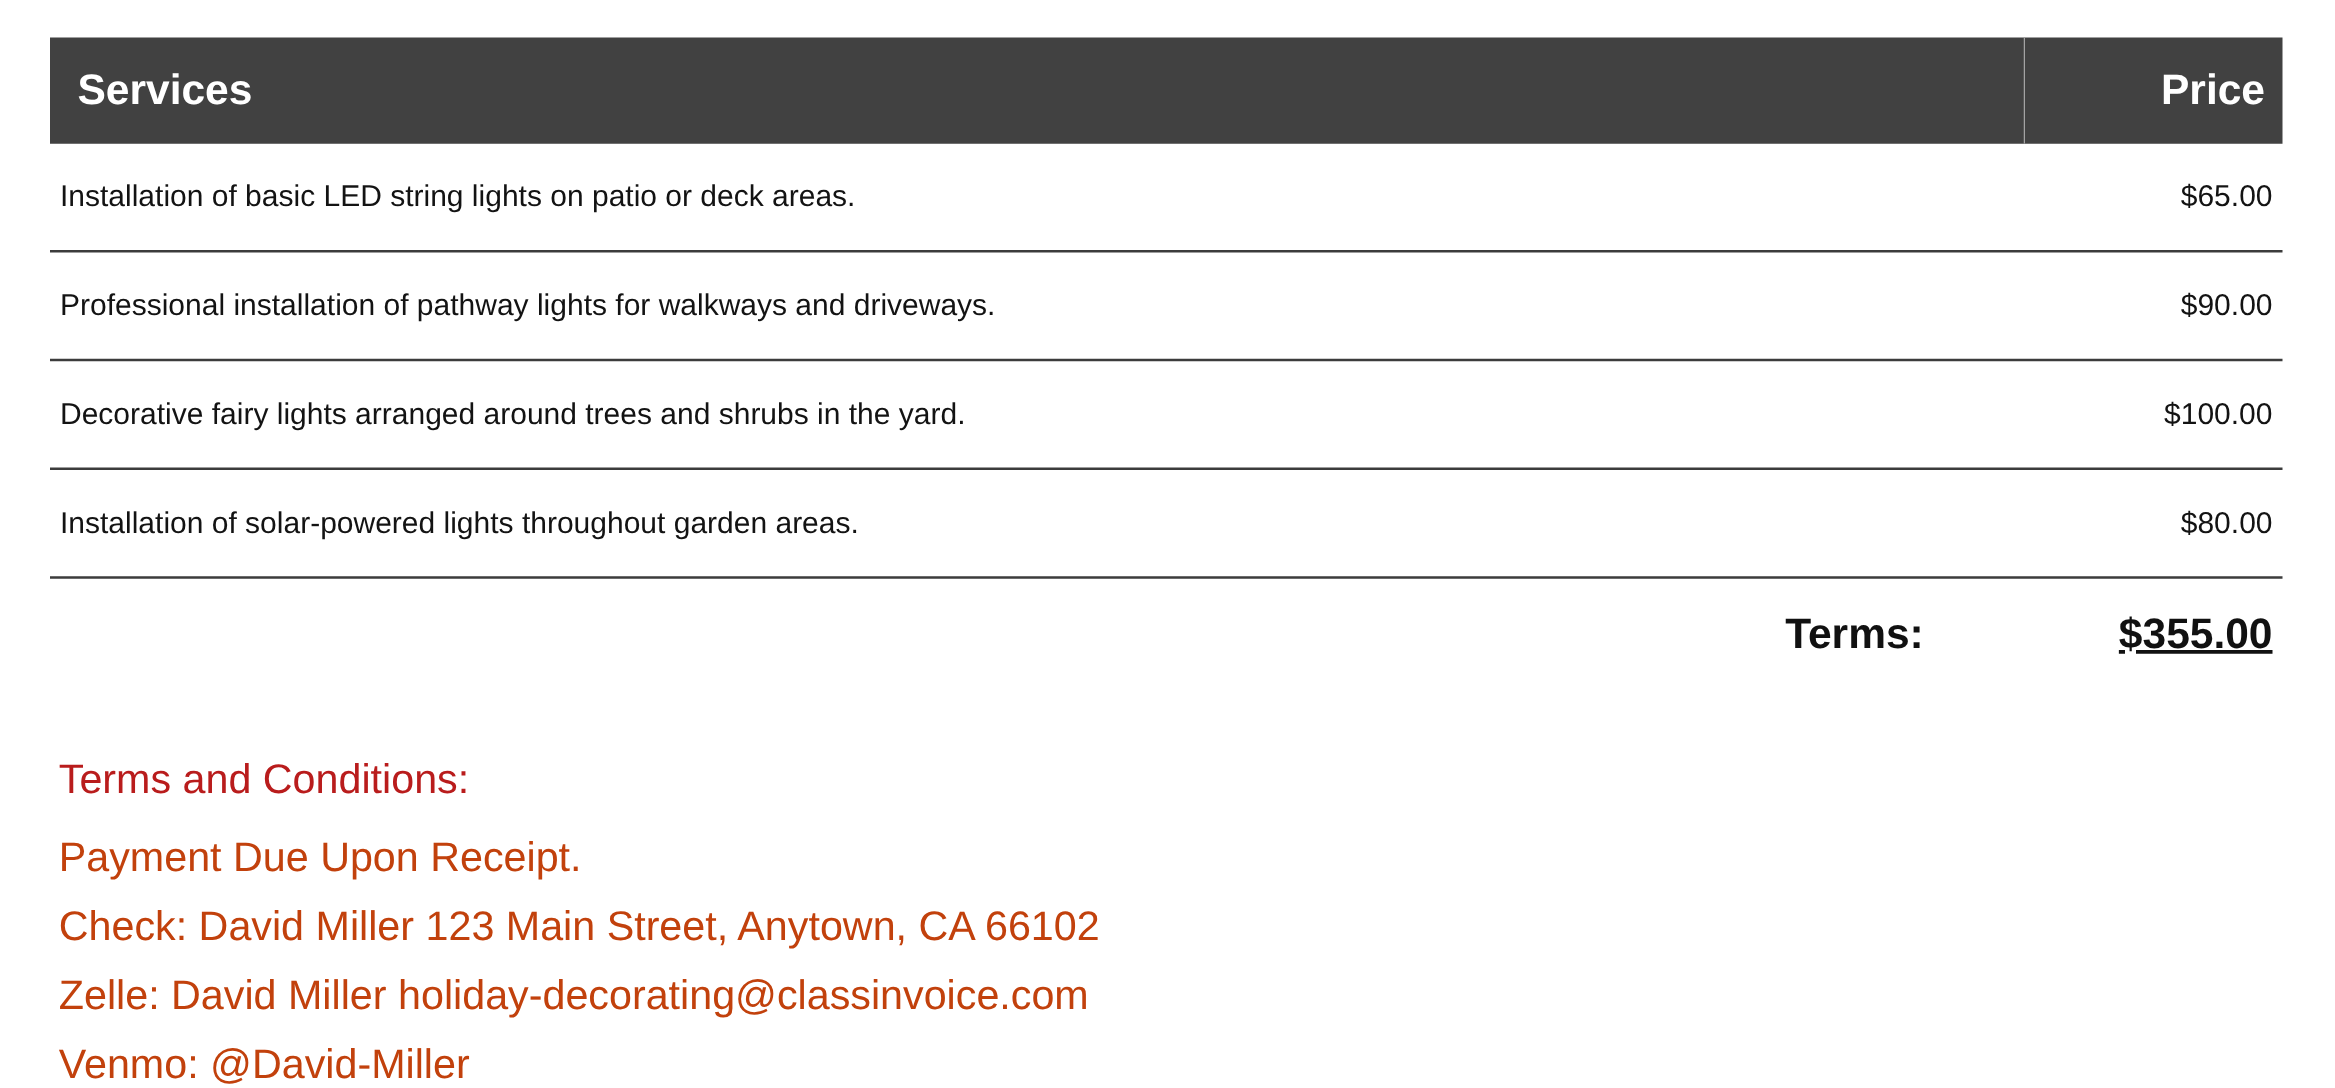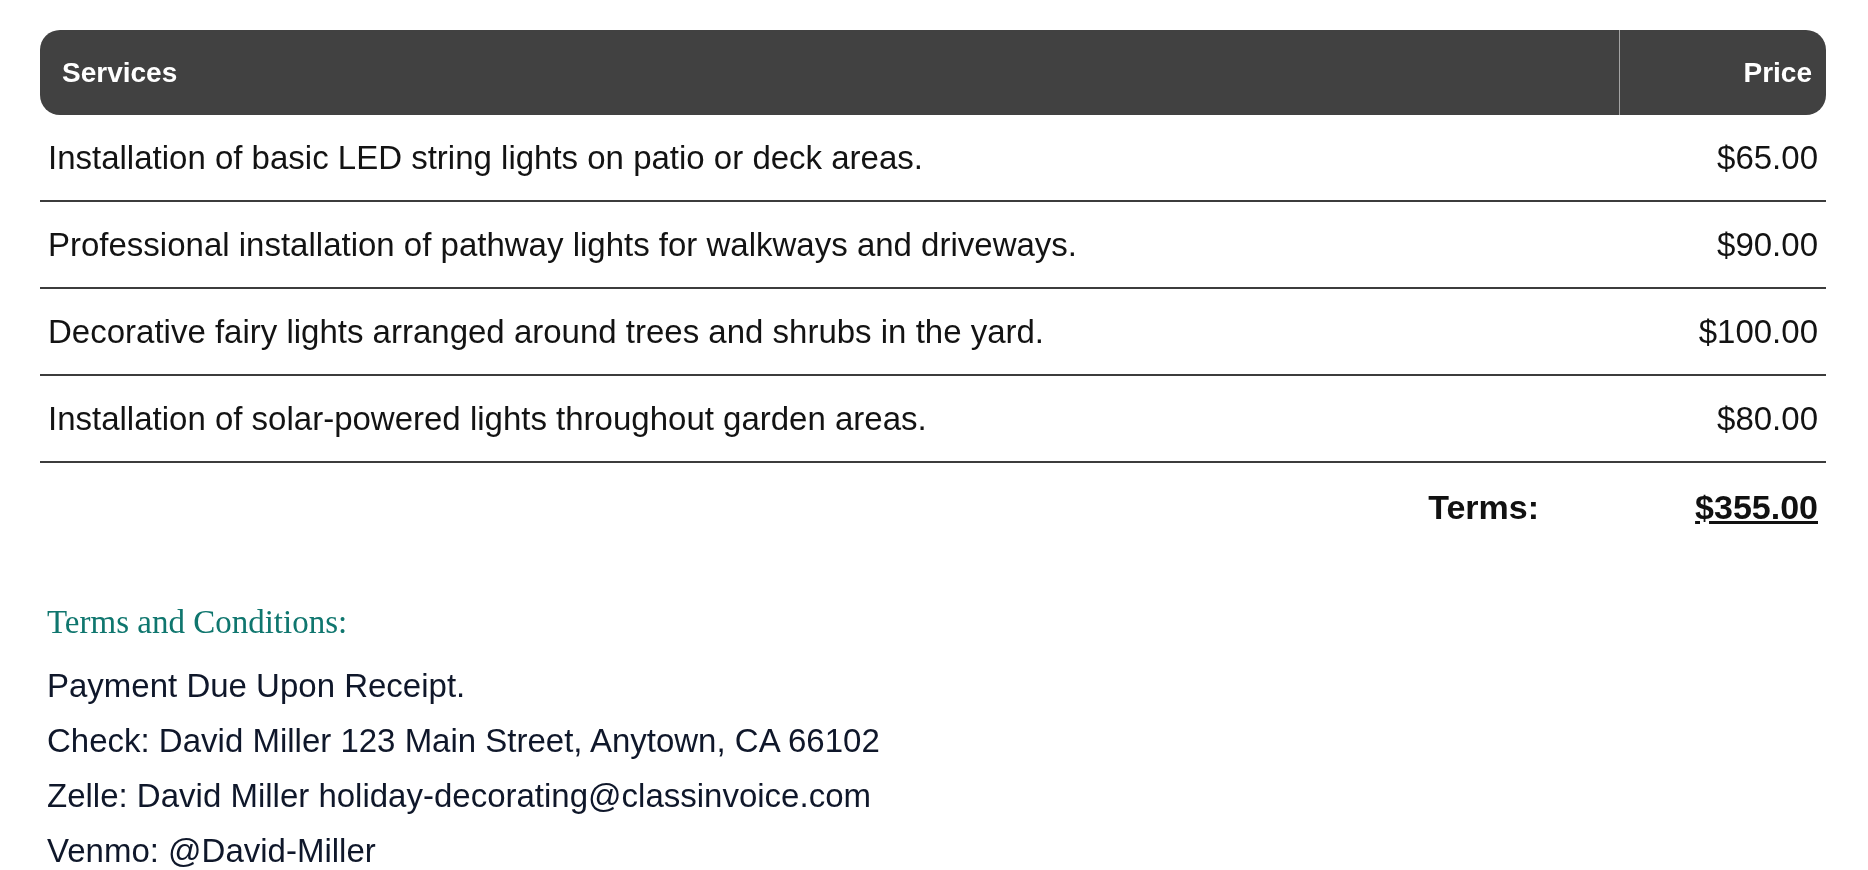--- a/index.html
+++ b/index.html
@@ -20,23 +20,23 @@
   .services-table {
     width: 100%;
   }
   
   .table-header {
     display: flex;
     align-items: stretch;
     background: #414141;
     color: #ffffff;
     height: 85px;
-    border-radius: 20px;
+    border-radius: 0;
     font-weight: bold;
-    font-size: 28px;
+    font-size: 34px;
     overflow: hidden;
   }
   .th-services {
     flex: 1;
     display: flex;
     align-items: center;
     padding-left: 22px;
   }
   .th-price {
     width: 192px;
@@ -45,21 +45,21 @@
     justify-content: flex-end;
     padding-right: 14px;
     border-left: 1px solid #a3a3a3;
   }
   
   .service-row {
     display: flex;
     align-items: center;
     height: 85px;
     border-bottom: 2px solid #3c3c3c;
-    font-size: 33px;
+    font-size: 24px;
     color: #131313;
     gap: 22px;
   }
   .cell-desc {
     flex: 1;
     padding-left: 8px;
   }
   .cell-price {
     width: 199px;
     text-align: right;
@@ -86,27 +86,26 @@
     white-space: nowrap;
     text-decoration: underline;
   }
   
   .terms {
     margin-top: 44px;
     padding-left: 7px;
     font-size: 33px;
   }
   .terms-heading {
-    color: #0f766e;
+    color: #b91c1c;
     line-height: 55px;
     margin-bottom: 8px;
-    font-family: Liberation Serif, serif;
   }
   .terms-line {
-    color: #0f172a;
+    color: #c2410c;
     line-height: 55px;
   }
 </style>
 </head>
 <body>
 
 <div class="page">
 
   <div class="services-table">
 

